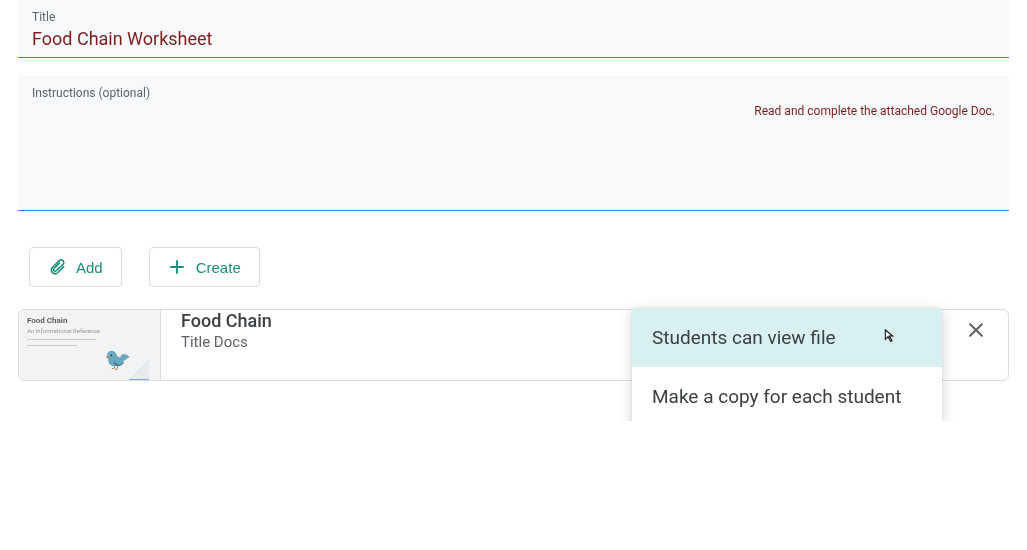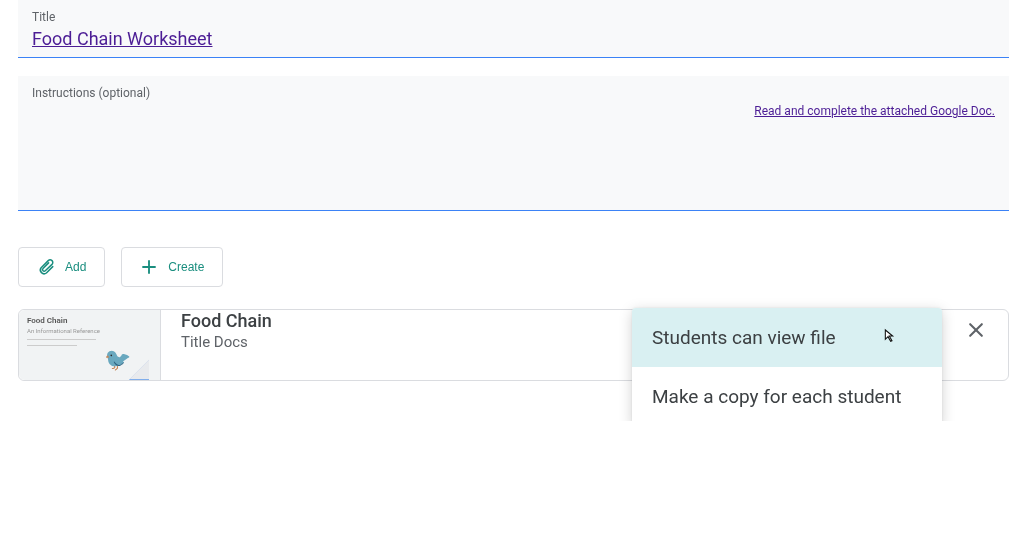--- a/index.html
+++ b/index.html
@@ -20,45 +20,45 @@
     padding: 10px 14px 8px 14px;
     margin-bottom: 18px;
   }
   .field-label {
     font-size: 12px;
     color: #5f6368;
     margin-bottom: 4px;
   }
   .field-value {
     font-size: 18px;
-    color: #4c1d95;
+    color: #7f1d1d;
     outline: none;
-    text-decoration: underline;
   }
   .instructions .field-value { font-size: 12px; text-align: right; }
   .instructions {
     min-height: 135px;
     margin-bottom: 36px;
   }
 
   
   .action-row { display: flex; gap: 16px; margin-bottom: 22px; }
   .action-btn {
     display: inline-flex;
     align-items: center;
     gap: 10px;
     height: 40px;
     padding: 0 18px;
     border: 1px solid #dadce0;
     background: #fff;
     border-radius: 4px;
-    font-size: 12px;
+    font-size: 15px;
     font-weight: 500;
     color: #1a8e7f;
     cursor: pointer;
+    margin-left: 11px;
   }
   .action-btn svg { flex-shrink: 0; }
 
   
   .attachment {
     display: flex;
     align-items: flex-start;
     border: 1px solid #dadce0;
     border-radius: 6px;
     height: 72px;

